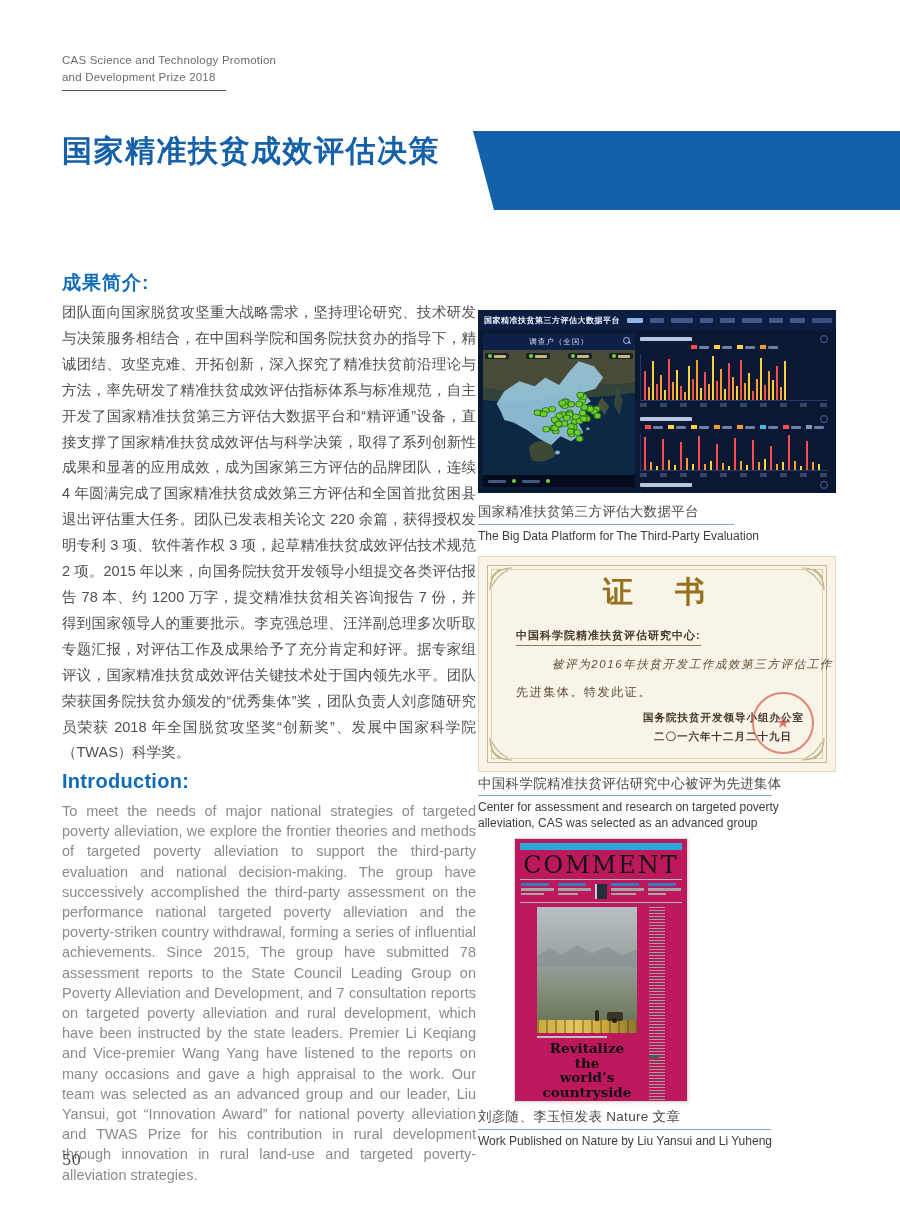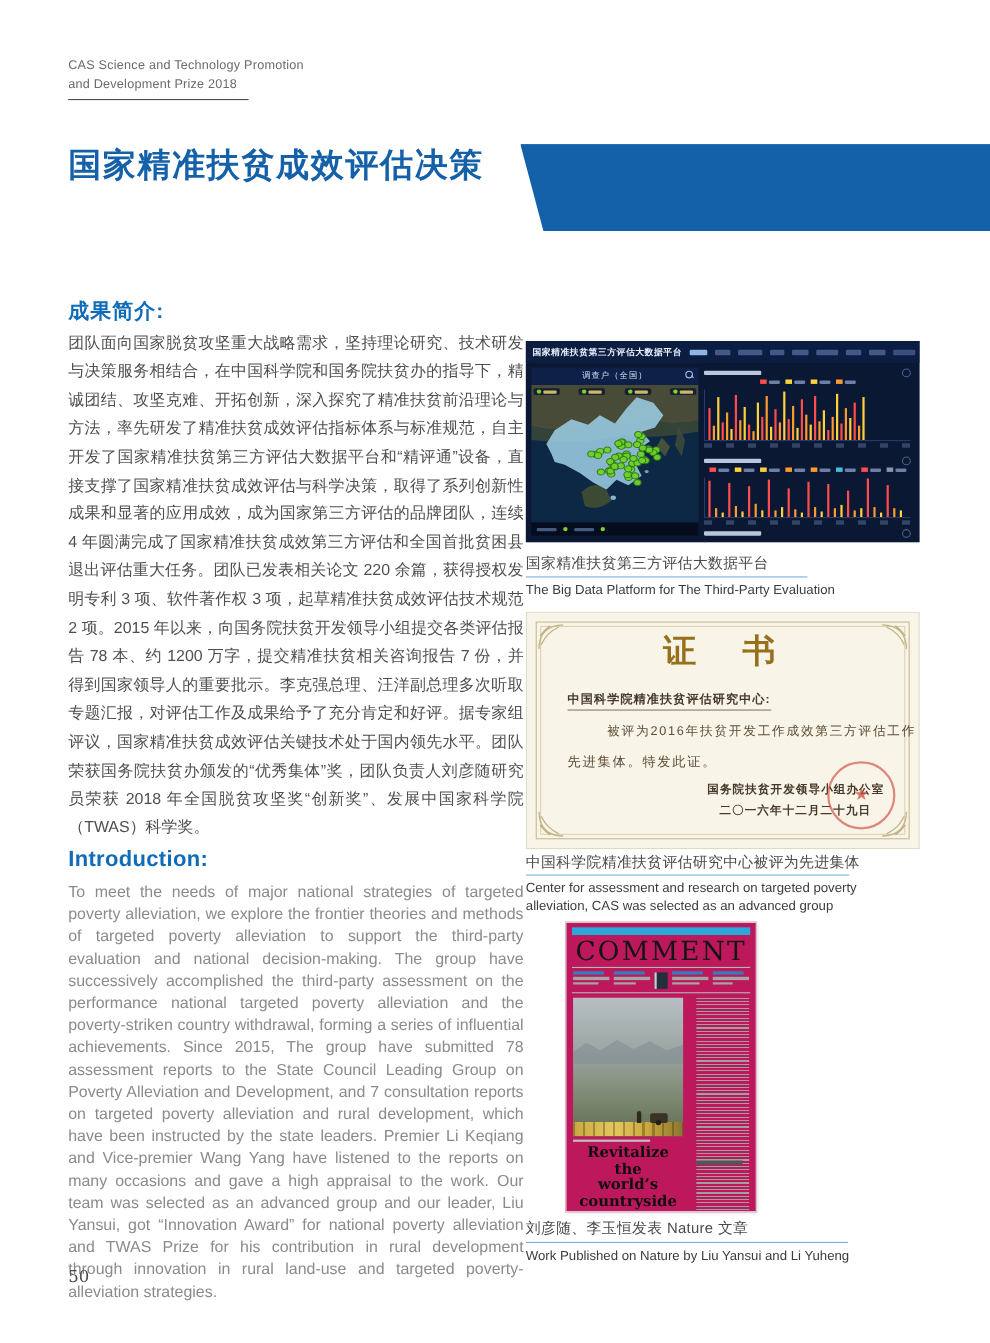--- a/index.html
+++ b/index.html
@@ -83,42 +83,42 @@
   .cert{left:478px;top:556px;width:358px;height:216px;background:#f8f4e8;
         box-shadow:0 0 0 1px #e0d9c6 inset;overflow:hidden;}
   .cert-frame{position:absolute;inset:9px;border:1px solid #c9ba90;}
   .cert-frame2{position:absolute;inset:13px;border:1px solid #ddd2ae;}
   .flourish{position:absolute;width:26px;height:26px;stroke:#c2b183;fill:none;stroke-width:1.2;}
   .cert-title{position:absolute;left:0;right:0;top:16px;text-align:center;
       font-family:"DejaVu Serif","Liberation Serif",serif;font-weight:bold;
       font-size:30px;color:#96701d;letter-spacing:6px;}
   .cert-recipient{position:absolute;left:38px;top:72px;font-size:11px;font-weight:bold;color:#46392a;
       border-bottom:1px solid #8a7a5c;padding-bottom:2px;letter-spacing:1px;}
-  .cert-b1{position:absolute;left:74px;top:101px;font-size:11.5px;color:#5c4c36;letter-spacing:1.6px;}
+  .cert-b1{position:absolute;left:74px;top:101px;font-size:11.5px;color:#5c4c36;letter-spacing:1.6px;font-style:italic;}
   .cert-b2{position:absolute;left:38px;top:128px;font-size:12px;color:#5c4c36;letter-spacing:1.6px;}
   .cert-signer{position:absolute;right:32px;top:155px;font-size:10.5px;font-weight:bold;color:#46392a;letter-spacing:1px;}
   .cert-date{position:absolute;right:44px;top:174px;font-size:10.5px;font-weight:bold;color:#46392a;letter-spacing:1px;}
   .seal{position:absolute;left:274px;top:136px;width:58px;height:58px;border:2.5px solid rgba(208,72,56,.75);
         border-radius:50%;opacity:.85;}
   .seal span{position:absolute;left:50%;top:50%;transform:translate(-50%,-52%);
         color:rgba(208,72,56,.85);font-size:16px;}
 
   
   .nature{left:514px;top:838px;width:174px;height:264px;background:#be185d;
           border:1px solid #dcdcdc;box-shadow:1px 1px 3px rgba(0,0,0,.12);box-sizing:border-box;overflow:hidden;}
   .nat-cyan{margin:4px 5px 0;height:7px;background:#2ba7d9;}
   .nat-mast{font-family:"DejaVu Serif","Liberation Serif",serif;font-size:24px;color:#141414;
             text-align:center;letter-spacing:2px;line-height:26px;margin-top:2px;}
   .nat-rule{margin:1px 5px;height:0;border-top:1px solid #b5b5b5;}
   .teasers{display:flex;gap:4px;margin:3px 6px;align-items:flex-start;}
   .teaser{flex:1;display:flex;flex-direction:column;gap:2px;}
   .teaser i{display:block;height:2.5px;background:#a5a5a5;}
   .teaser i.b{background:#2f7fbe;height:3px;width:85%;}
   .book{width:10px;height:15px;background:#23303c;border-left:2px solid #c8cdd2;flex:none;margin-top:1px;}
-  .nat-row{display:flex;margin:4px 6px 0;gap:12px;}
+  .nat-row{display:flex;margin:4px 22px 0;gap:12px;}
   .nat-left{width:100px;flex:none;}
   .photo{position:relative;width:100px;height:126px;overflow:hidden;
      background:linear-gradient(180deg,#b7bfc4 0%,#a4adac 28%,#909a90 52%,#7b876f 74%,#5f6d52 100%);}
   .photo::before{content:"";position:absolute;left:0;top:26%;width:100%;height:22%;background:#818d96;opacity:.55;
      clip-path:polygon(0 60%,12% 30%,25% 55%,40% 20%,55% 50%,70% 25%,85% 55%,100% 35%,100% 100%,0 100%);}
   .hay{position:absolute;left:0;right:0;bottom:0;height:13px;
      background:linear-gradient(90deg,#c9a93f,#e3c75e 38%,#caa83c 68%,#8a7430);}
   .hay::after{content:"";position:absolute;inset:0;
      background:repeating-linear-gradient(90deg,rgba(60,48,16,.35) 0 2px,transparent 2px 9px);}
   .fig-person{position:absolute;bottom:12px;left:58px;width:4px;height:11px;background:#2e2a20;border-radius:2px 2px 0 0;}

